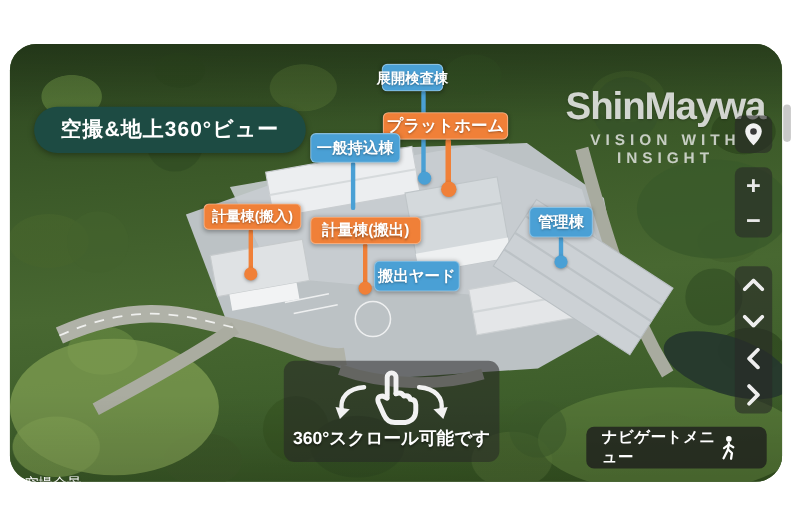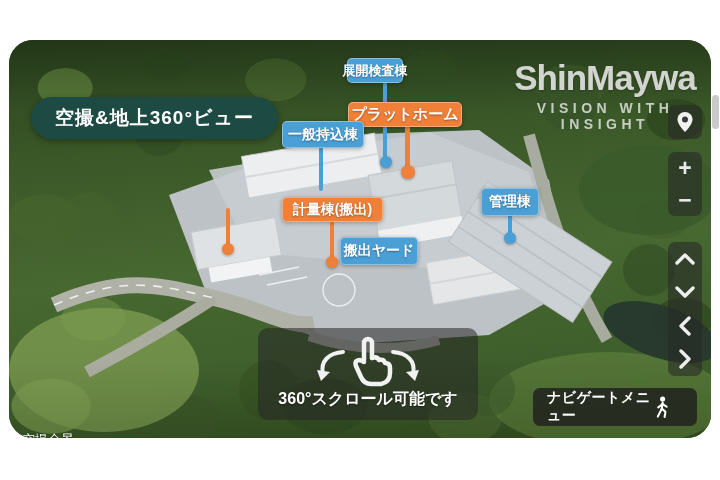--- a/index.html
+++ b/index.html
@@ -39,21 +39,21 @@
   .view-badge {
     position:absolute; left:22px; top:22px; height:42px; padding:0 24px;
     background:#1d4b43; border-radius:22px; display:inline-flex; align-items:center;
     color:#fff; font-size:19px; font-weight:bold; letter-spacing:1px;
     box-shadow:0 2px 6px rgba(0,0,0,.35); z-index:6;margin-top:35px;
   }
 
   
   .logo { position:absolute; left:486px; top:20px; width:220px; text-align:center; z-index:4; pointer-events:none; }
   .logo .wordmark { font-size:35px; font-weight:bold; letter-spacing:-1px;
-    color:rgba(240,240,240,.85); text-shadow:0 1px 2px rgba(0,0,0,.25); line-height:1.05; }
+    color:rgba(240,240,240,.85); text-shadow:0 1px 2px rgba(0,0,0,.25); line-height:1.05;margin-top:19px; }
   .logo .tagline  { font-size:14px; font-weight:bold; letter-spacing:4.5px;
     color:rgba(238,238,238,.78); margin-top:3px; }
 
   
   .tag { position:absolute; display:flex; align-items:center; justify-content:center;
     color:#fff; font-weight:bold; border-radius:5px; z-index:5;
     border:1px solid rgba(255,255,255,.35); box-shadow:0 1px 4px rgba(0,0,0,.3);
     text-shadow:0 1px 2px rgba(0,0,0,.35); white-space:nowrap; }
   .tag.blue   { background:#4aa0d5; }
   .tag.orange { background:#f08038; }
@@ -88,21 +88,21 @@
     border-radius:7px; z-index:6; display:flex; flex-direction:column; align-items:center; }
   #pin-btn  { top:65px;  height:34px; justify-content:center; cursor:pointer; }
   #zoom-box { top:112px; height:64px; }
   #pan-box  { top:202px; height:134px; justify-content:space-around; }
   .zoom-btn { width:34px; height:32px; display:flex; align-items:center; justify-content:center;
     color:#e9e9e9; font-size:23px; font-weight:bold; cursor:pointer; line-height:1; }
   .chev-btn { width:34px; height:26px; display:flex; align-items:center; justify-content:center; cursor:pointer; }
 
   
   .gesture {
-    position:absolute; left:249px; top:288px; width:220px; height:92px;
+    position:absolute; left:249px; top:288px; width:196px; height:92px;
     background:rgba(38,38,38,.55); border-radius:10px; z-index:6;
     display:flex; flex-direction:column; align-items:center; justify-content:flex-end;
     padding-bottom:10px;
   }
   .gesture .hint-text { color:#fff; font-size:16px; font-weight:bold; text-shadow:0 1px 2px rgba(0,0,0,.4); }
   .gesture .hand-wrap { position:absolute; top:6px; left:0; right:0; display:flex; justify-content:center; }
 
   
   .corner-caption { position:absolute; left:13px; top:361px; color:#fff; font-size:13px;
     text-shadow:0 1px 2px rgba(0,0,0,.5); z-index:6;margin-top:30px; }
@@ -195,20 +195,21 @@
     <div id="line-keiryo-in" class="leader orange"></div>
     <div id="dot-keiryo-in" class="dot orange"></div>
     <div id="line-keiryo-out" class="leader orange"></div>
     <div id="dot-keiryo-out" class="dot orange"></div>
     <div id="line-kanri" class="leader blue"></div>
     <div id="dot-kanri" class="dot blue"></div>
 
     <div id="tag-tenkai" class="tag blue">展開検査棟</div>
     <div id="tag-platform" class="tag orange">プラットホーム</div>
     <div id="tag-ippan" class="tag blue">一般持込棟</div>
+    <div id="tag-keiryo-in" class="tag orange">計量棟(搬入)</div>
     <div id="tag-keiryo-out" class="tag orange">計量棟(搬出)</div>
     <div id="tag-yard" class="tag blue">搬出ヤード</div>
     <div id="tag-kanri" class="tag blue">管理棟</div>
 
     <div class="view-badge">空撮&amp;地上360°ビュー</div>
 
     <div class="logo">
       <div class="wordmark">ShinMaywa</div>
       <div class="tagline">VISION WITH INSIGHT</div>
     </div>

